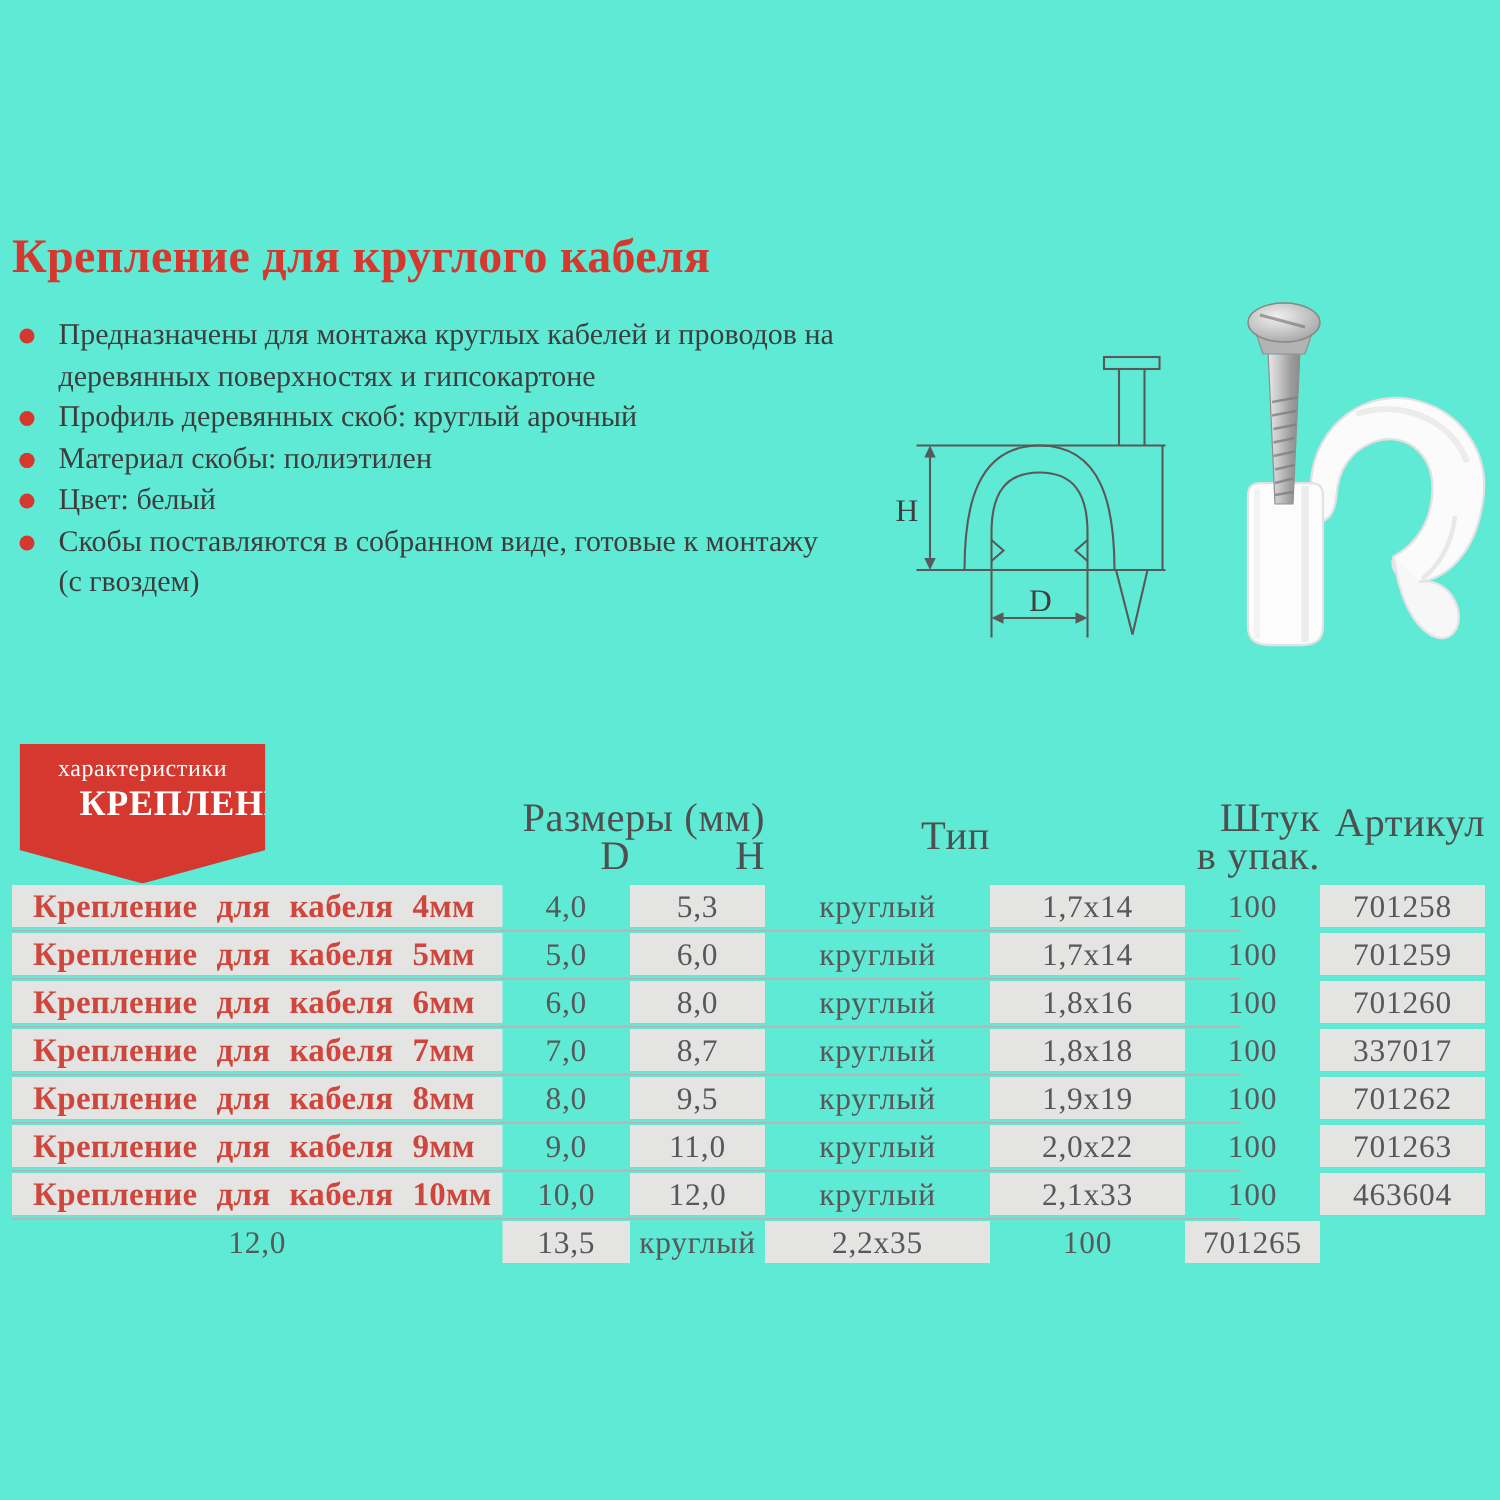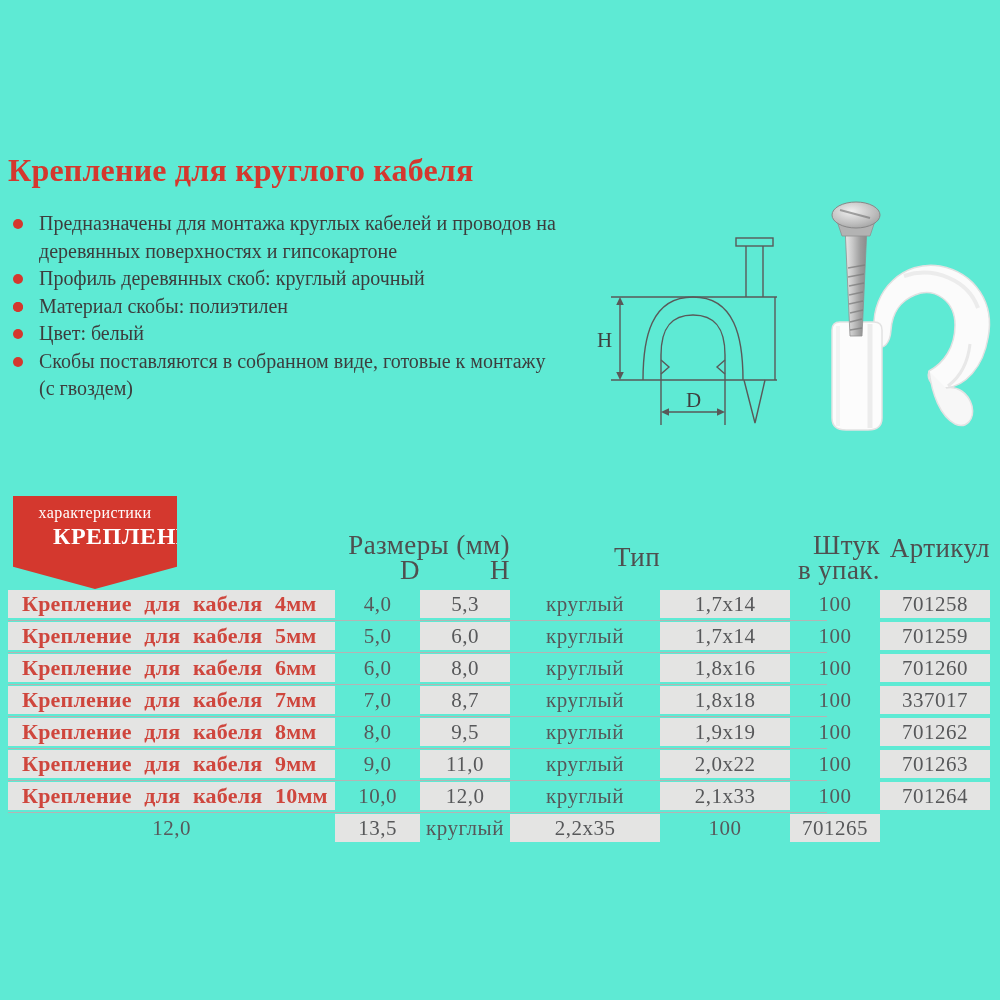--- a/index.html
+++ b/index.html
@@ -225,21 +225,21 @@
       <div class="cell">100</div>
       <div class="cell gray">701263</div>
     </div>
     <div class="row">
       <div class="cell name">Крепление для кабеля 10мм</div>
       <div class="cell">10,0</div>
       <div class="cell gray">12,0</div>
       <div class="cell">круглый</div>
       <div class="cell gray">2,1x33</div>
       <div class="cell">100</div>
-      <div class="cell gray">701264</div>
+      <div class="cell gray">463604</div>
     </div>
     <div class="row">
       <div class="cell">12,0</div>
       <div class="cell gray">13,5</div>
       <div class="cell">круглый</div>
       <div class="cell gray">2,2x35</div>
       <div class="cell">100</div>
       <div class="cell gray">701265</div>
     </div>
   </div>

